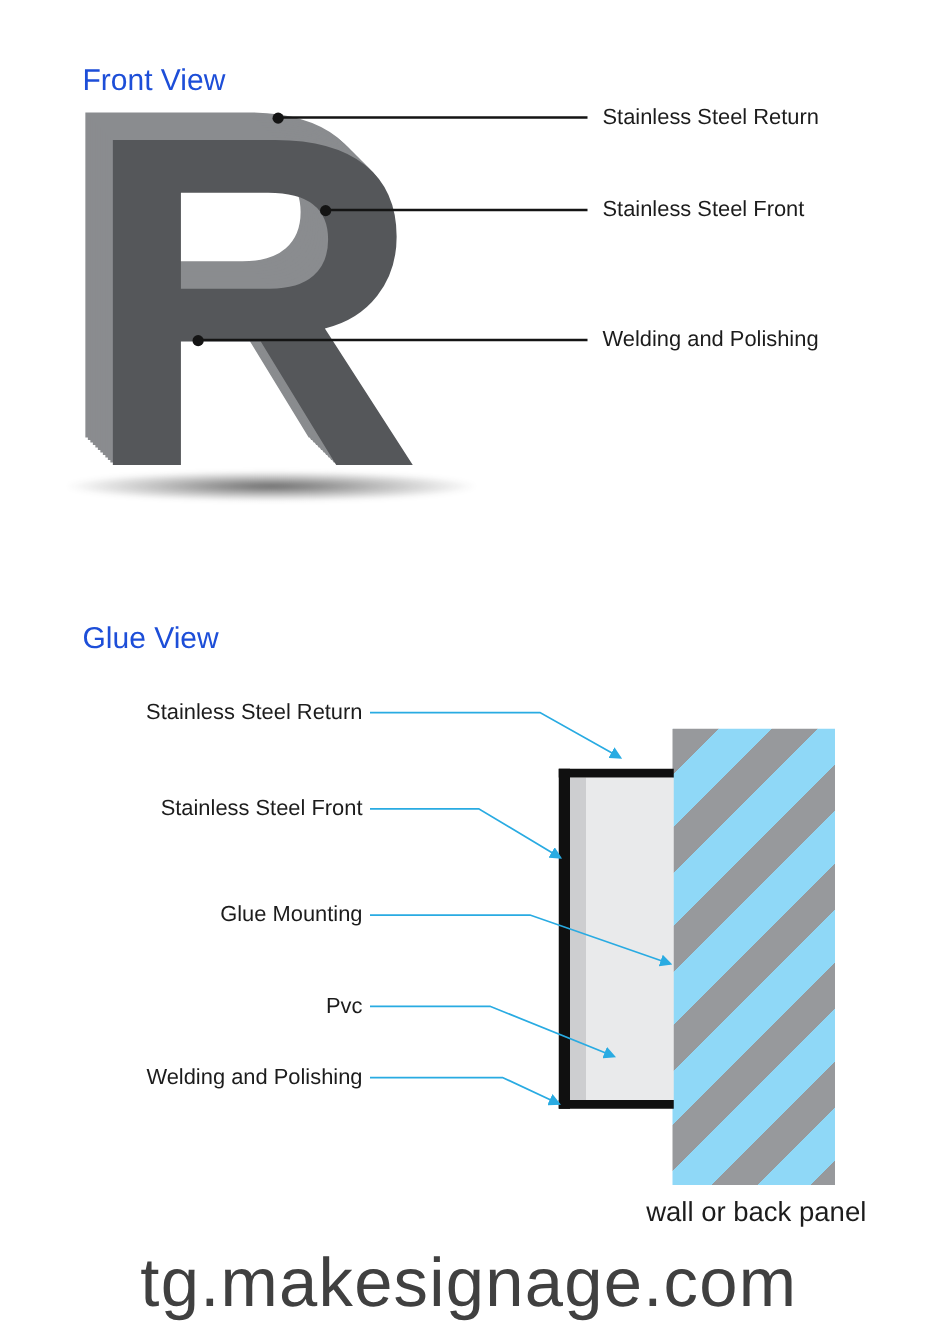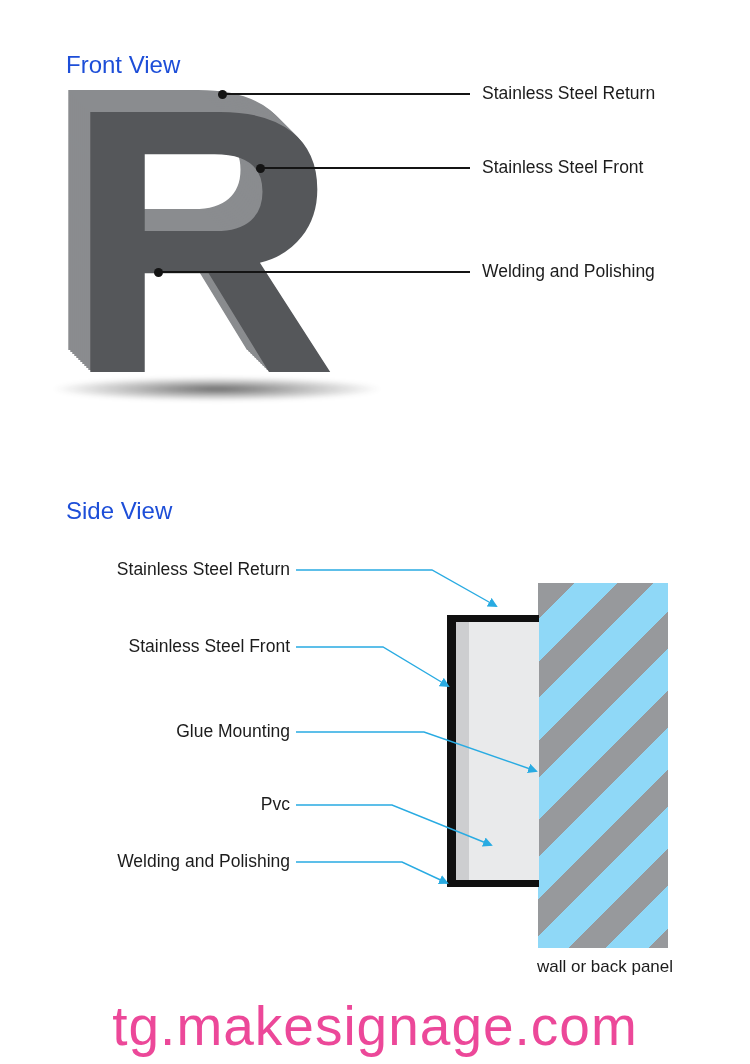--- a/index.html
+++ b/index.html
@@ -46,26 +46,26 @@
     box-sizing:border-box;
     border:7px solid #101010;border-left-width:9px;border-right:0;
     background:linear-gradient(90deg,#cdced0 0 13px,#e9eaeb 13px);
   }
   .wall-panel{
     position:absolute;left:538px;top:583px;width:130px;height:365px;
     background:repeating-linear-gradient(135deg,#97999c 0 26px,#8fd8f7 26px 56px);
   }
   .wall-label{
     position:absolute;left:505px;top:957px;width:200px;text-align:center;
-    font-size:17px;color:#1c1c1c;white-space:nowrap;
+    font-size:22px;color:#1c1c1c;white-space:nowrap;
   }
   
   .watermark{
     position:absolute;left:0;top:994px;width:750px;text-align:center;
-    font-size:55px;color:#ec4899;letter-spacing:1px;white-space:nowrap;
+    font-size:55px;color:#404040;letter-spacing:1px;white-space:nowrap;
   }
 </style>
 </head>
 <body>
 
 <div class="canvas">
 
   <h2 class="section-title" style="top:31px">Front View</h2>
 
   <svg class="letter-svg" width="470" height="430" viewBox="0 0 470 430" aria-hidden="true">
@@ -96,21 +96,21 @@
     <span class="dot" style="left:256px"></span>
     <span class="hline" style="left:260px;width:210px"></span>
     <span class="fv-label">Stainless Steel Front</span>
   </div>
   <div class="fv-callout" style="top:272px">
     <span class="dot" style="left:154px"></span>
     <span class="hline" style="left:158px;width:312px"></span>
     <span class="fv-label">Welding and Polishing</span>
   </div>
 
-  <h2 class="section-title" style="top:477px">Side View</h2>
+  <h2 class="section-title" style="top:477px">Glue View</h2>
 
   <div class="wall-panel"></div>
 
   <div class="letter-profile"></div>
 
   <div class="sv-label" style="top:559px">Stainless Steel Return</div>
   <div class="sv-label" style="top:636px">Stainless Steel Front</div>
   <div class="sv-label" style="top:794px">Pvc</div>
   <div class="sv-label" style="top:721px">Glue Mounting</div>
   <div class="sv-label" style="top:851px">Welding and Polishing</div>

